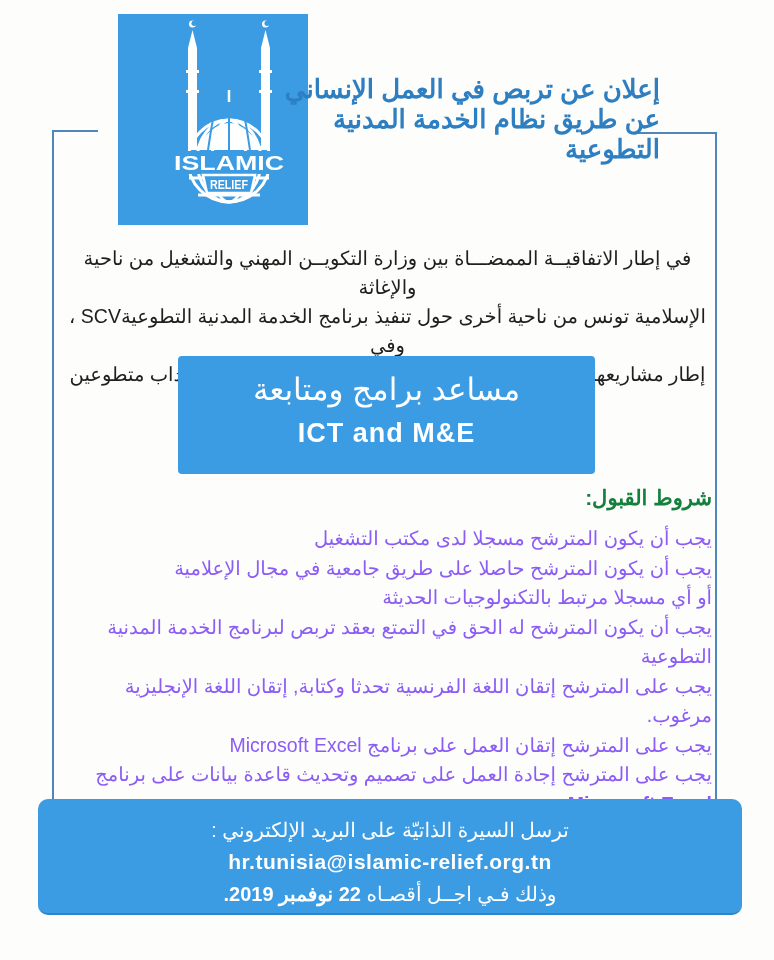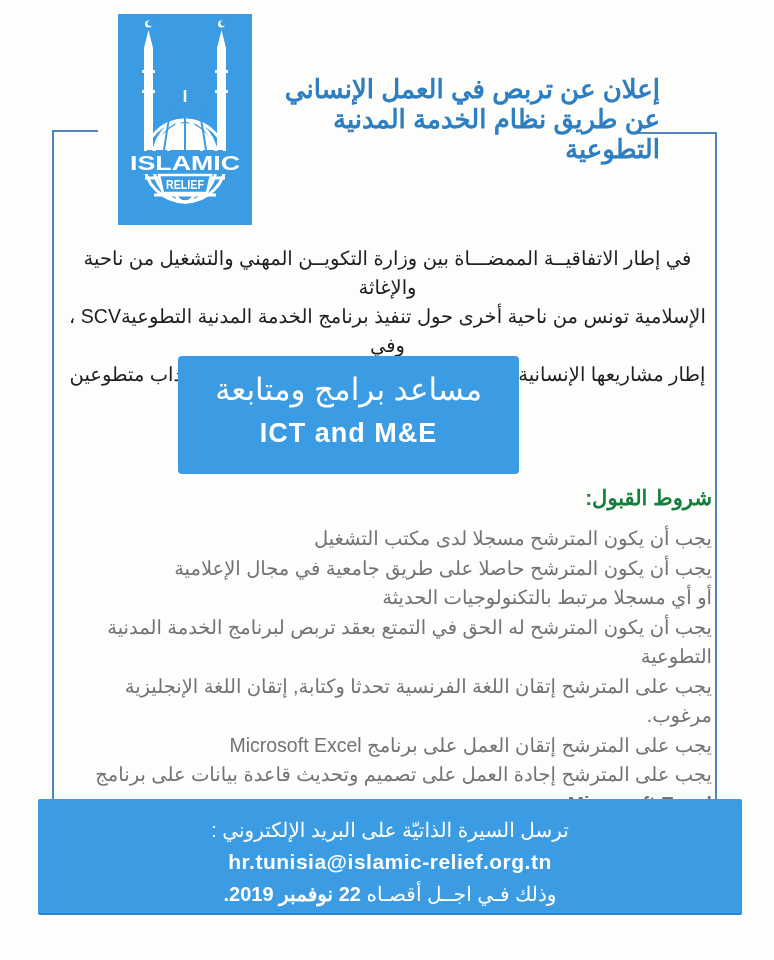--- a/index.html
+++ b/index.html
@@ -1,52 +1,52 @@
 <!DOCTYPE html>
 <html lang="ar"><head>
 <meta charset="utf-8">
 <style>
   html,body{margin:0;padding:0;}
   body{background:#fdfdfb;font-family:"Liberation Sans",sans-serif;}
   #poster{position:relative;width:774px;height:960px;background:#fdfdfb;overflow:hidden;margin:0 auto;}
 
   
-  .logo-box{position:absolute;left:118px;top:14px;width:134px;height:211px;background:#3b9ce3;}
+  .logo-box{position:absolute;left:118px;top:14px;width:146px;height:211px;background:#3b9ce3;padding-left:44px;}
 
   
   .line{position:absolute;background:#4e86bd;}
   .line-left-h{left:52px;top:130px;width:46px;height:2px;}
   .line-left-v{left:52px;top:130px;width:2px;height:670px;}
   .line-right-h{left:630px;top:132px;width:87px;height:2px;}
   .line-right-v{left:715px;top:132px;width:2px;height:668px;}
 
   
   .header-text{position:absolute;left:260px;top:74px;width:400px;direction:rtl;
     color:#2e7fc2;font-weight:bold;font-size:26px;line-height:30px;}
 
   
   .intro{position:absolute;left:60px;top:244px;width:655px;direction:rtl;text-align:center;
     color:#1f1f1f;font-size:19.5px;line-height:29px;white-space:pre-line;}
 
   
-  .title-box{position:absolute;left:178px;top:356px;width:341px;height:118px;background:#3b9ce3;
+  .title-box{position:absolute;left:178px;top:356px;width:417px;height:118px;background:#3b9ce3;
     border-radius:4px;text-align:center;color:#ffffff;}
   .title-ar{margin-top:14px;font-size:31px;line-height:40px;direction:rtl;}
   .title-en{margin-top:8px;font-size:27px;font-weight:bold;letter-spacing:1px;}
 
   
   .req-heading{position:absolute;right:62px;top:486px;direction:rtl;text-align:right;
     color:#15803d;font-size:21px;font-weight:bold;}
   .req-list{position:absolute;right:62px;top:524px;width:650px;direction:rtl;text-align:right;
-    color:#737373;font-size:19.5px;line-height:29.5px;}
+    color:#8b5cf6;font-size:19.5px;line-height:29.5px;}
   .req-item .b{font-weight:bold;}
 
   
   .footer-box{position:absolute;left:38px;top:799px;width:704px;height:114px;background:#3b9ce3;
-    border-bottom:2px solid #2b85c9;border-radius:2px;color:#ffffff;text-align:center;direction:rtl;}
+    border-bottom:2px solid #2b85c9;border-radius:10px;color:#ffffff;text-align:center;direction:rtl;}
   .footer-line1{margin-top:15px;font-size:20px;line-height:32px;}
   .footer-email{font-size:21px;font-weight:bold;line-height:32px;direction:ltr;letter-spacing:.5px;}
   .footer-line3{font-size:20px;line-height:32px;}
   .footer-line3 .b{font-weight:bold;}
 </style>
 </head>
 <body>
 
 <div id="poster">
 

